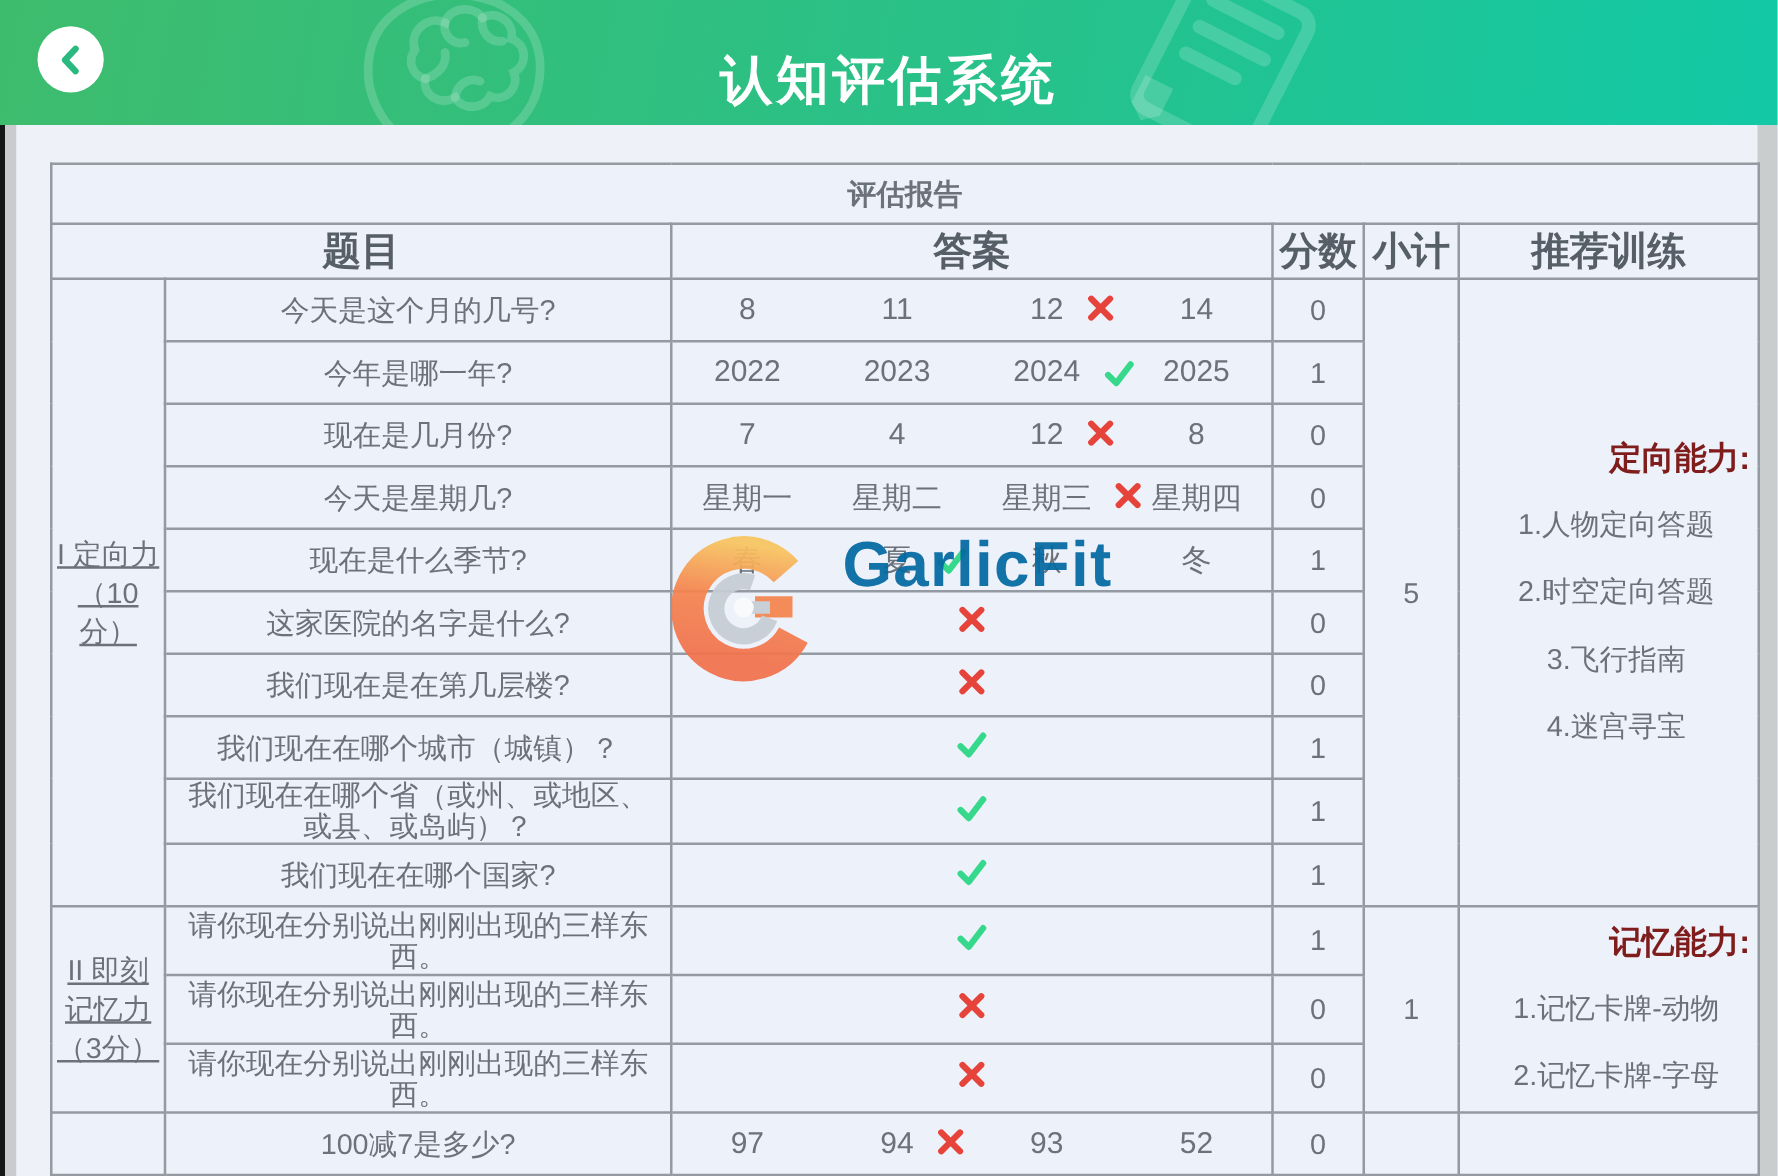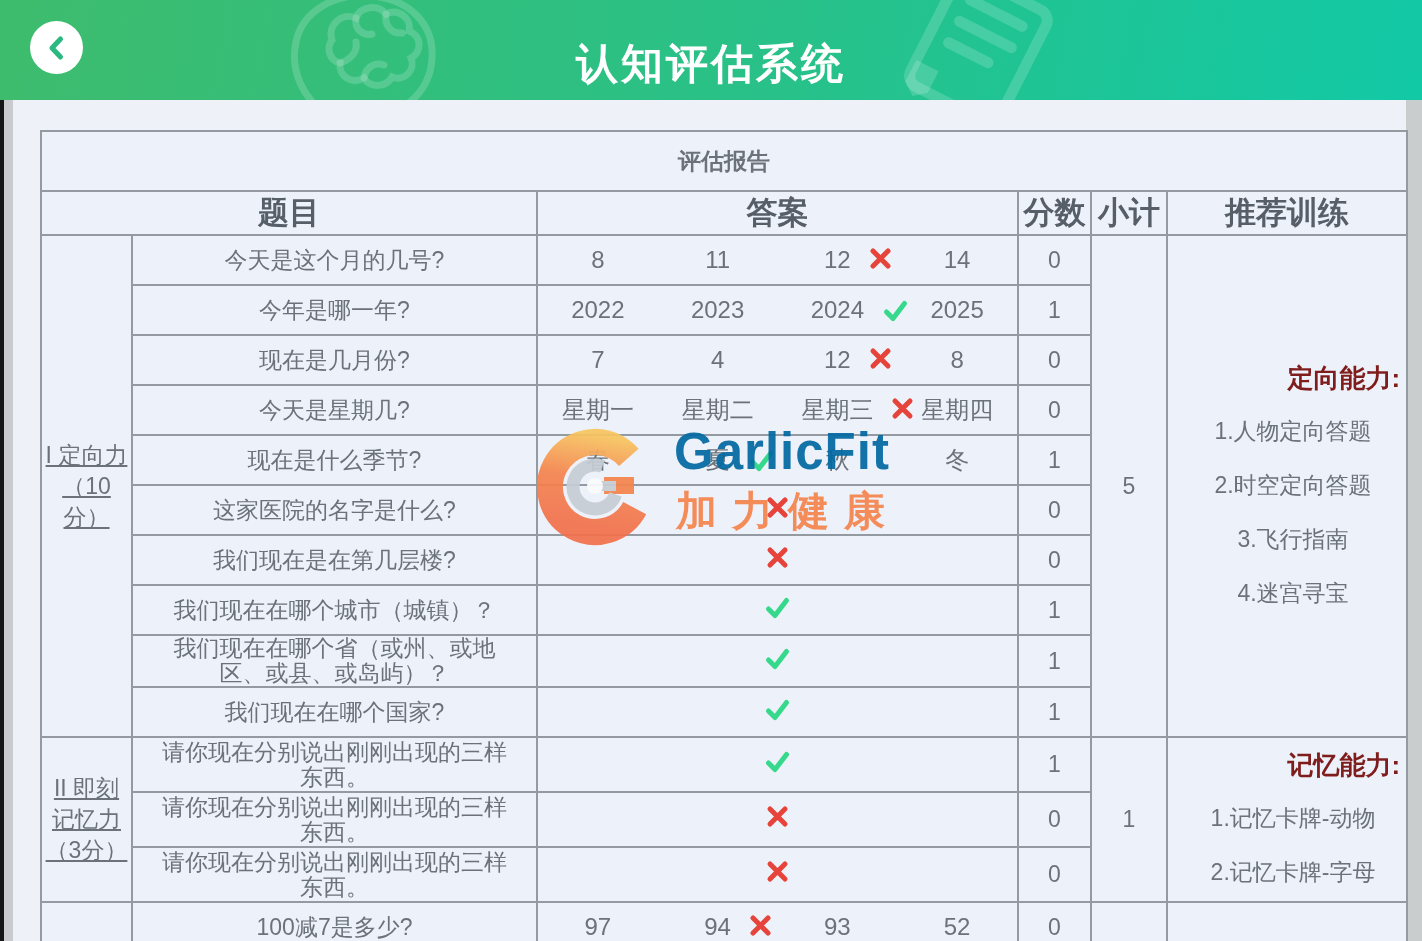--- a/index.html
+++ b/index.html
@@ -20,25 +20,25 @@
   .hdr-deco.doc { left:880px; }
   
   .edge-black { position:absolute; left:0; top:100px; width:4px; height:841px; background:#161616; }
   .edge-gray  { position:absolute; left:4px; top:100px; width:9px; height:841px; background:#c9cbce; }
   .scrollbar  { position:absolute; left:1406px; top:100px; width:16px; height:841px; background:#c9cdce; }
   
   table.report { position:absolute; left:40px; top:130px; width:1366px;
     border-collapse:collapse; table-layout:fixed; z-index:2; }
   table.report td { border:2px solid #939aa1; background:#edf1f9; color:#6b727a;
     text-align:center; vertical-align:middle; font-size:23px; }
-  td.band { background:#cde8d8; height:60px; font-size:28px; font-weight:bold; color:#5c6a70; }
+  td.band { background:#cde8d8; height:48px; font-size:28px; font-weight:bold; color:#5c6a70; }
   tr.colhead td { height:43px; font-size:31px; font-weight:bold; color:#565e67; }
   tr.datarow td { height:50px; }
   td.seclabel { font-size:24px; line-height:31px;text-decoration:underline; }
-  td.qcell { padding:0 20px; line-height:25px;margin-left:32px; }
+  td.qcell { padding:0 8px; line-height:25px;margin-left:32px; }
   td.acell { padding:0; }
   td.score { font-size:25px; }
   td.subtotal { font-size:25px; }
   td.training { text-align:left; padding:10px 6px 10px 18px; }
   .tr-head { font-weight:bold; font-size:26px; color:#7f1d1d; margin-bottom:16px;text-align:right; }
   .tr-item { font-size:23px; line-height:37px;margin-top:17px; }
   
   .opts { display:flex; width:100%; height:100%; align-items:center; }
   .opt  { flex:1; display:flex; align-items:center; justify-content:center; font-size:24px; }
   .anch { width:0; height:0; position:relative; }
@@ -403,14 +403,13 @@
       <circle cx="67" cy="67" r="45" fill="none" stroke="url(#og)" stroke-width="26" stroke-dasharray="228 55"></circle>
     </g>
     <rect x="76" y="57" width="30" height="17" fill="#f5854f"></rect>
     <g transform="rotate(20 67 67)">
       <circle cx="67" cy="67" r="22" fill="none" stroke="#c7cdd5" stroke-width="13" stroke-dasharray="103 36"></circle>
     </g>
     <rect x="72" y="61" width="16" height="10" fill="#c7cdd5"></rect>
     <circle cx="67" cy="66" r="8" fill="#fafbfd"></circle>
   </svg>
   <div class="brand">GarlicFit</div>
-  <div class="brandcn">加力健康</div>
 </div>
 
 </body></html>

